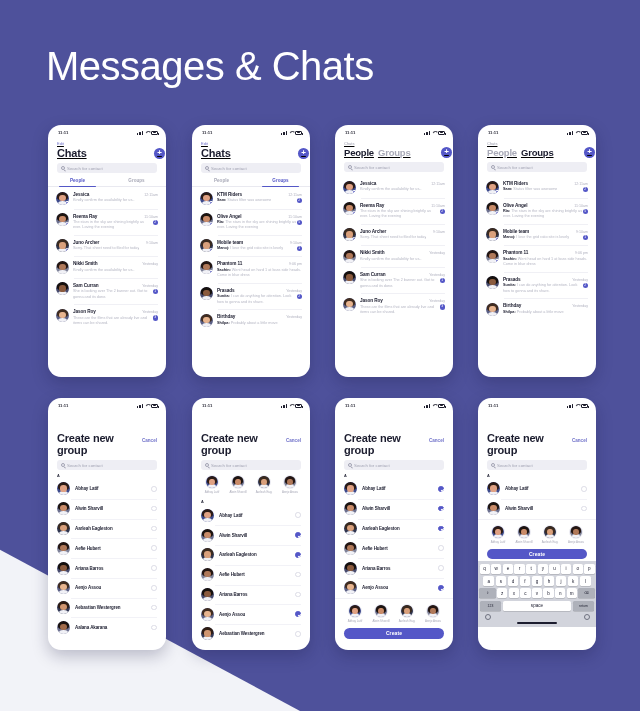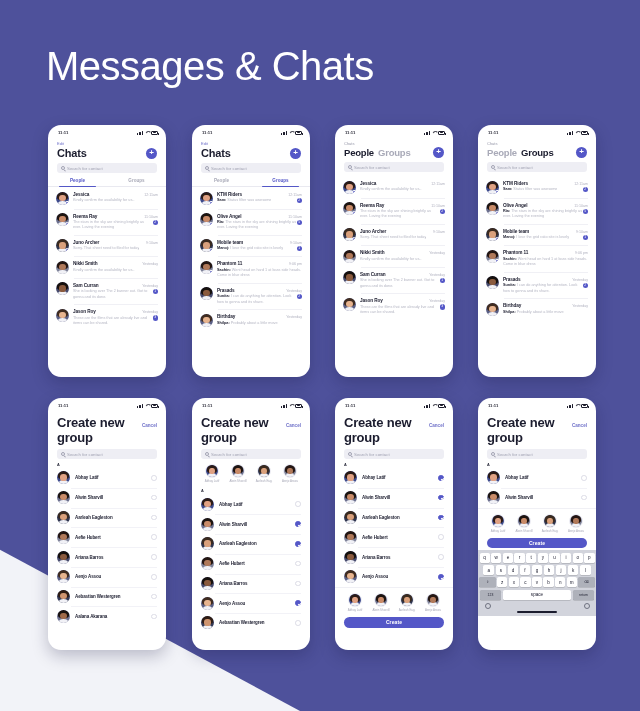--- a/index.html
+++ b/index.html
@@ -50,21 +50,21 @@
   .bars i:nth-child(1){height:1.4px} .bars i:nth-child(2){height:2.2px}
   .bars i:nth-child(3){height:3px}  .bars i:nth-child(4){height:4px}
   .wifi { width:5px;height:4px; position:relative;}
   .wifi:before{content:"";position:absolute;left:0;top:0.6px;width:5px;height:5px;
     border:1px solid #1c1c2b;border-radius:50%;clip-path:polygon(0 0,100% 0,50% 55%);}
   .batt { width:7px;height:3.6px;border:.6px solid #1c1c2b;border-radius:1px;position:relative;}
   .batt:after{content:"";position:absolute;left:.5px;top:.5px;right:1.2px;bottom:.5px;background:#1c1c2b;border-radius:.4px;}
   .batt:before{content:"";position:absolute;right:-1.6px;top:1px;width:.9px;height:1.6px;background:#1c1c2b;border-radius:0 .5px .5px 0;}
 
   
-  .hdr { padding:3px 9px 0 9px; }
+  .hdr { padding:3px 1px 0 9px;text-decoration:underline; }
   .hdr-mini { font-size:4px; color:#9596a8; margin-bottom:1px; }
   .hdr-mini.edit { color:#6f71c9; }
   .hdr-row { display:flex; align-items:center; justify-content:space-between; }
   .hdr-title { font-size:11px; font-weight:bold; color:#1b1c2e; letter-spacing:-0.2px;}
   .seg { display:flex; gap:4px; align-items:baseline; }
   .seg span { font-size:9.5px; font-weight:bold; letter-spacing:-0.2px; }
   .seg .on  { color:#1b1c2e; }
   .seg .off { color:#a9aab8; }
   .plusbtn {
     width:11px;height:11px;border-radius:50%;background:#5457c7;color:#fff;
@@ -114,21 +114,21 @@
                max-height:11px; overflow:hidden;}
   .chat-prev .sender { color:#1b1c2e; font-weight:bold; }
   .unread {
     width:5.4px;height:5.4px;border-radius:50%;background:#5457c7;color:#fff;
     font-size:3.4px;line-height:5.4px;text-align:center;margin-left:auto;margin-top:1px;flex:0 0 auto;
   }
   .chat-bottom { display:flex; align-items:flex-start; }
 
   
   .cng-hdr { display:flex; align-items:baseline; justify-content:space-between; padding:4px 9px 0 9px;}
-  .cng-title { font-size:13px; font-weight:bold; color:#1b1c2e; letter-spacing:-.2px;}
+  .cng-title { font-size:11px; font-weight:bold; color:#1b1c2e; letter-spacing:-.2px;margin-top:17px;}
   .cng-cancel { font-size:4.6px; color:#6f71c9; font-weight:bold;}
   .sec-letter { font-size:3.8px; font-weight:bold; color:#1b1c2e; padding:4px 0 1px 9px;}
   .c-row { display:flex; align-items:center; gap:5px; padding:3.4px 9px; position:relative;}
   .c-row + .c-row:before{content:"";position:absolute;left:23px;right:9px;top:0;height:.5px;background:#f2f2f7;}
   .c-name { font-size:4.5px; font-weight:bold; color:#1b1c2e; flex:1; letter-spacing:-.1px;}
   .c-check { width:5.6px;height:5.6px;border-radius:50%;border:.8px solid #dcdce6;flex:0 0 auto;}
   .c-check.on { background:#5457c7; border-color:#5457c7; position:relative;}
   .c-check.on:after{content:"";position:absolute;left:1.5px;top:1.6px;width:2.4px;height:1.2px;
     border-left:.7px solid #fff;border-bottom:.7px solid #fff;transform:rotate(-45deg);}
 

